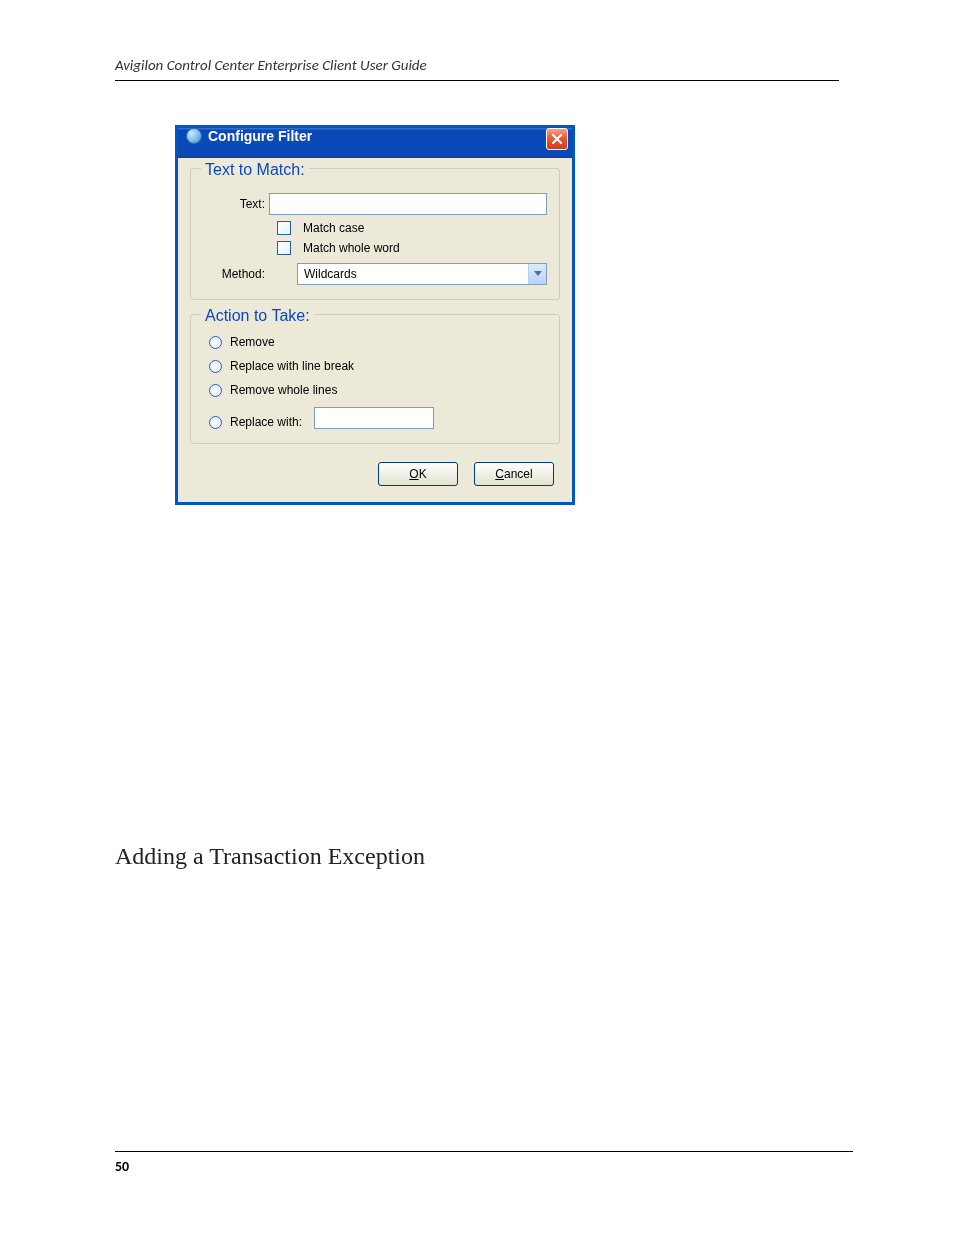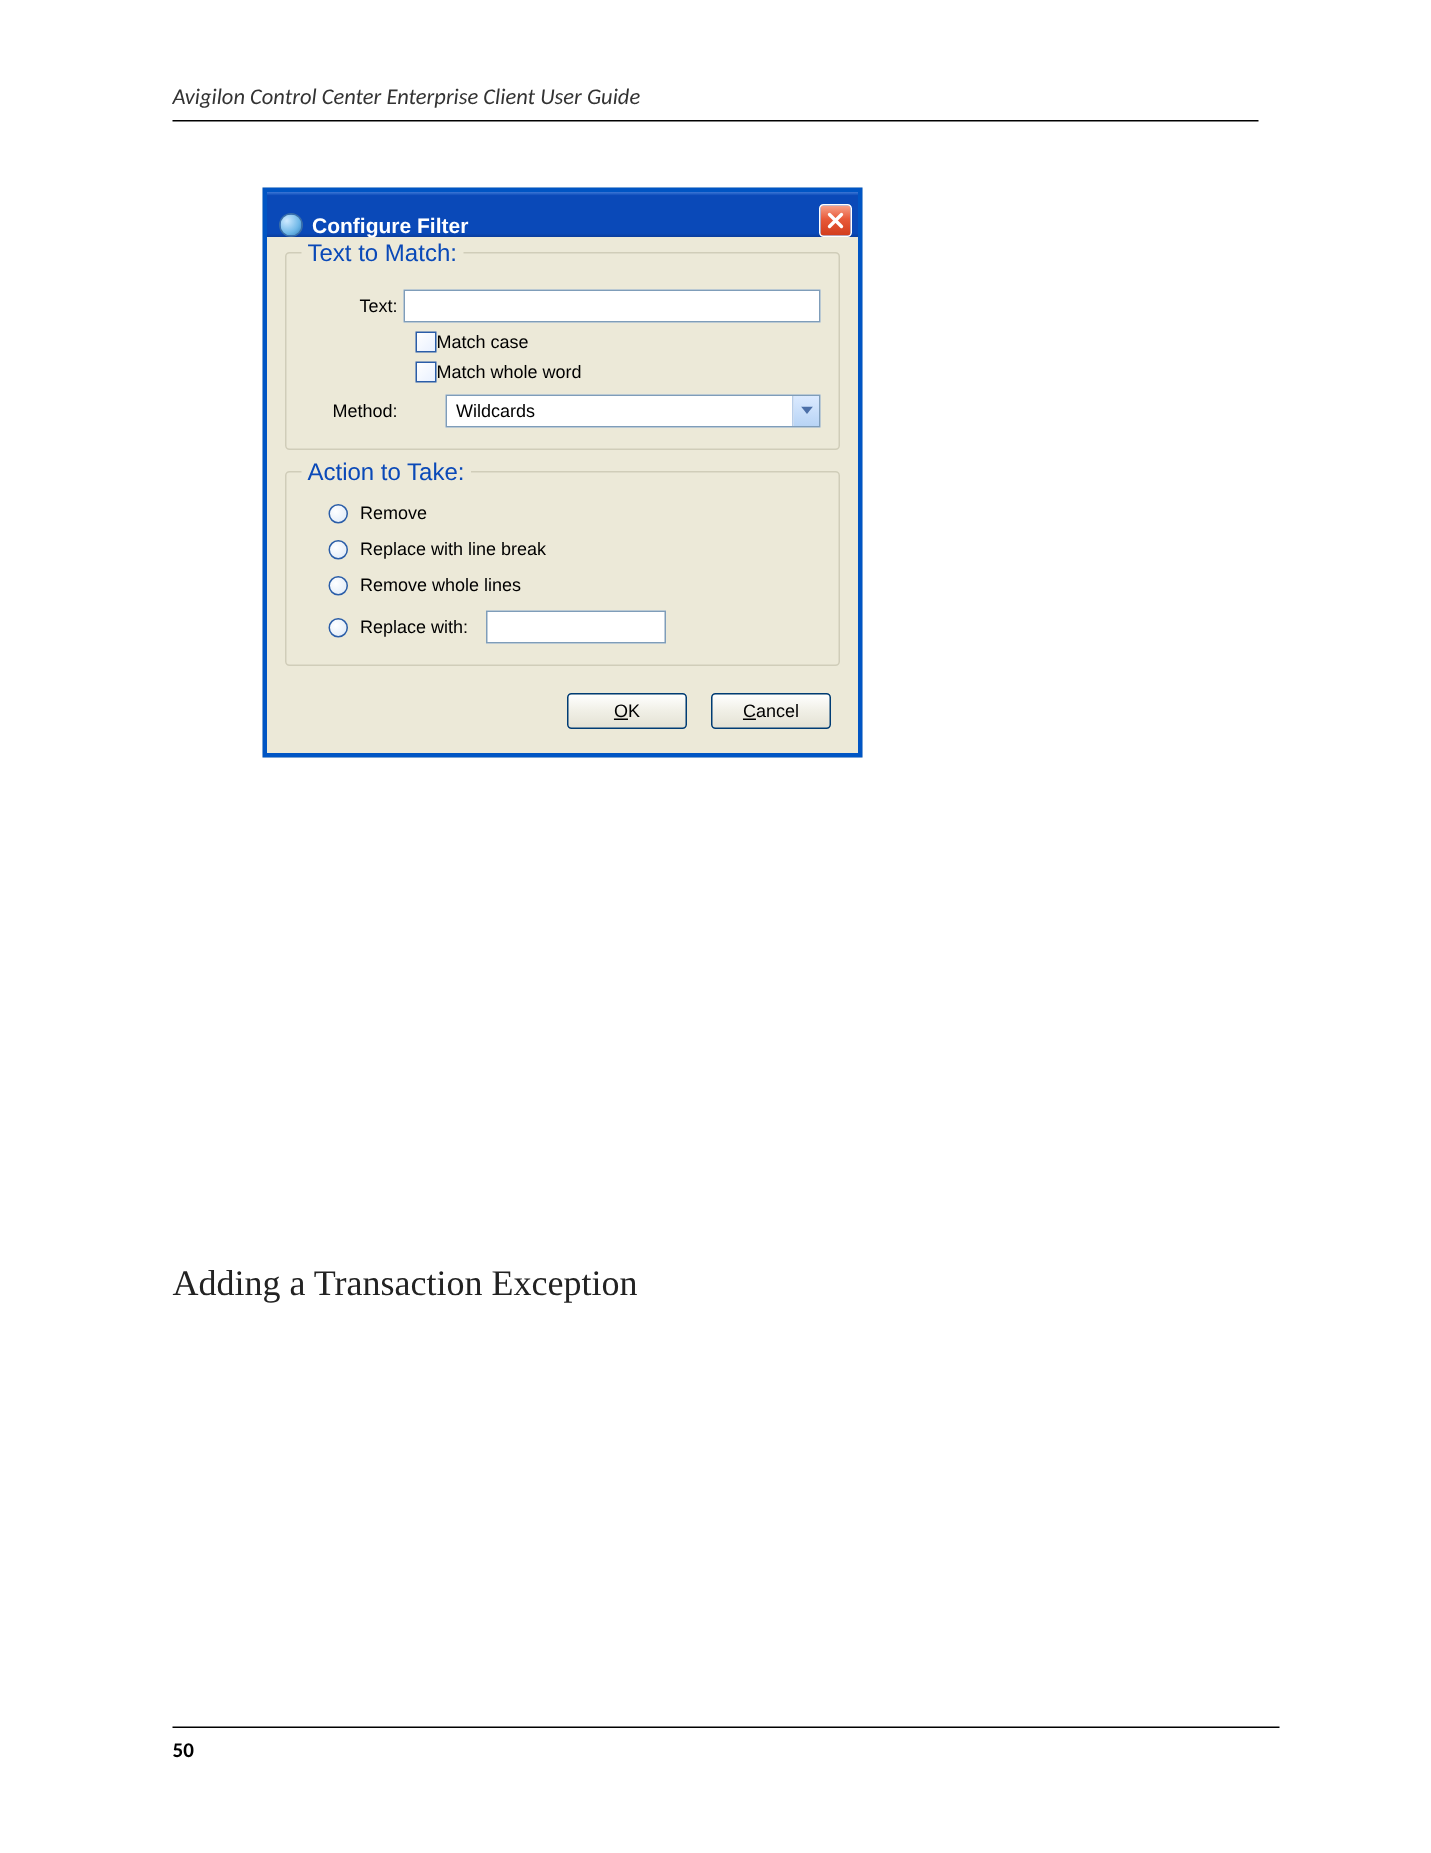--- a/index.html
+++ b/index.html
@@ -29,21 +29,21 @@
       border: 3px solid #0055c4;
       background: #ece9d8;
       font-family: Tahoma, Arial, sans-serif;
       font-size: 12px;
       color: #000;
     }
     .titlebar {
       background: linear-gradient(to bottom, #3b77d6 0%, #0a49b8 8%, #0a49b8 92%, #0a3d9c 100%);
       height: 30px;
       display: flex;
-      align-items: flex-end;
+      align-items: flex-start;
       padding: 0 4px 0 8px;
       justify-content: space-between;
     }
     .title-left { display: flex; align-items: center; gap: 6px; }
     .title-icon {
       width: 16px; height: 16px;
       border-radius: 50%;
       background: radial-gradient(circle at 30% 30%, #cfeaff, #6fb8e8 60%, #2d7bb8);
       border: 1px solid #3a6ea8;
       position: relative;
@@ -78,42 +78,42 @@
     .form-label { width: 66px; text-align: right; padding-right: 4px; font-size: 12px; }
     .text-input {
       flex: 1;
       height: 22px;
       border: 1px solid #7f9db9;
       background: #fff;
       padding: 0 4px;
       font-size: 12px;
       font-family: Tahoma, Arial, sans-serif;
     }
-    .check-row { display: flex; align-items: center; margin-top: 6px; margin-left: 74px; gap: 0; }
+    .check-row { display: flex; align-items: center; margin-top: 6px; margin-left: 74px; gap: 12px; }
     .checkbox {
       width: 14px; height: 14px;
       border: 1px solid #2a5da8;
       background: linear-gradient(to bottom right, #fff, #e8f0ff);
     }
     .select-wrap {
       flex: 1; height: 22px;
       border: 1px solid #7f9db9;
       background: #fff;
       display: flex; align-items: center; justify-content: space-between;
       padding-left: 6px;
       margin-left: 28px;
     }
     .select-arrow {
       width: 18px; height: 20px;
       background: linear-gradient(to bottom, #dbeaff, #b8d4f5);
       border-left: 1px solid #b8cde8;
       display: flex; align-items: center; justify-content: center;
     }
     .select-arrow svg { width: 8px; height: 6px; }
-    .radio-row { display: flex; align-items: center; margin-top: 10px; gap: 8px; margin-left: 16px; }
+    .radio-row { display: flex; align-items: flex-end; margin-top: 10px; gap: 8px; margin-left: 6px; }
     .radio {
       width: 13px; height: 13px;
       border-radius: 50%;
       border: 1px solid #2a5da8;
       background: radial-gradient(circle at 35% 35%, #fff, #dce8f7);
     }
     .replace-input {
       height: 22px; width: 120px;
       border: 1px solid #7f9db9;
       background: #fff;

